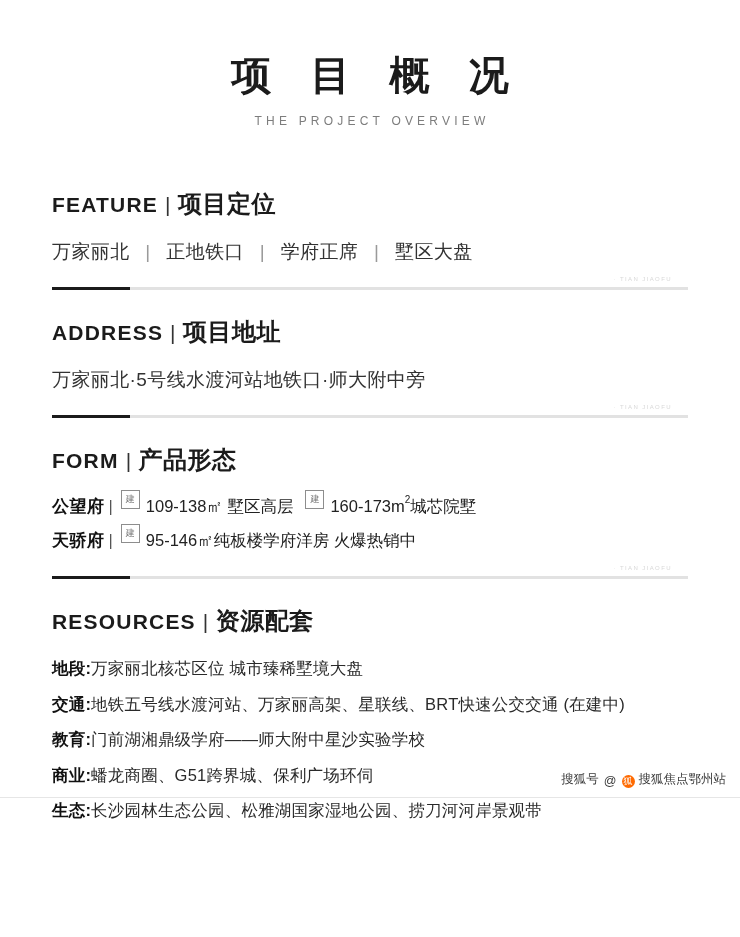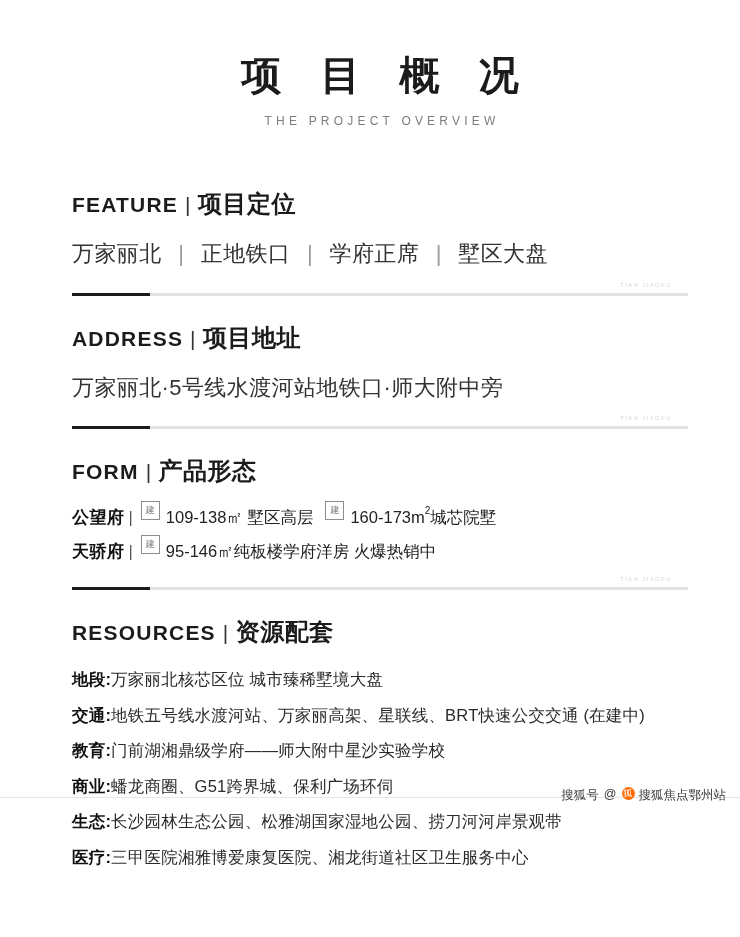--- a/index.html
+++ b/index.html
@@ -14,21 +14,20 @@
     color: #222222;
     position: relative;
     overflow: hidden;
   }
 
   .page {
     position: relative;
     width: 740px;
     height: 824px;
     box-sizing: border-box;
-    padding-left: 20px;
   }
 
   
   .doc-header {
     padding-top: 52px;
     text-align: center;
   }
   .doc-title {
     font-size: 40px;
     font-weight: 700;
@@ -74,21 +73,21 @@
     margin: 0 7px;
     font-weight: 400;
     color: #333;
   }
   .section-head .cn {
     font-size: 24px;
     font-weight: 700;
   }
 
   .line-row {
-    font-size: 22px;
+    font-size: 19px;
     color: #333333;
     line-height: 1.85;
     letter-spacing: 0.4px;
   }
   .line-row .bar {
     display: inline-block;
     margin: 0 10px;
     color: #9a9a9a;
     font-weight: 300;
   }
@@ -175,23 +174,23 @@
     position: absolute;
     left: 0;
     right: 0;
     bottom: 26px;
     height: 1px;
     background: #e6e6e6;
   }
   .footer-brand {
     position: absolute;
     right: 14px;
-    bottom: 20px;
+    bottom: 36px;
     display: flex;
-    align-items: flex-start;
+    align-items: flex-end;
     font-size: 12.5px;
     color: #3a3a3a;
     white-space: nowrap;
   }
   .footer-brand .fb-first { color: #3a3a3a; }
   .footer-brand .fb-at { margin: 0 5px; color: #3a3a3a; }
   .sohu-mark {
     display: inline-block;
     width: 13px;
     height: 13px;
@@ -293,23 +292,20 @@
       </div>
       <div class="res-row">
         <span class="key">教育:</span><span>门前湖湘鼎级学府——师大附中星沙实验学校</span>
       </div>
       <div class="res-row">
         <span class="key">商业:</span><span>蟠龙商圈、G51跨界城、保利广场环伺</span>
       </div>
       <div class="res-row">
         <span class="key">生态:</span><span>长沙园林生态公园、松雅湖国家湿地公园、捞刀河河岸景观带</span>
       </div>
-      <div class="res-row">
-        <span class="key">医疗:</span><span>三甲医院湘雅博爱康复医院、湘龙街道社区卫生服务中心</span>
-      </div>
     </div>
 
   </div>
 
   <div class="footer-rule"></div>
 
   <div class="footer-brand">
     <span class="fb-first">搜狐号</span>
     <span class="fb-at">@</span>
     <span class="sohu-mark">狐</span>

